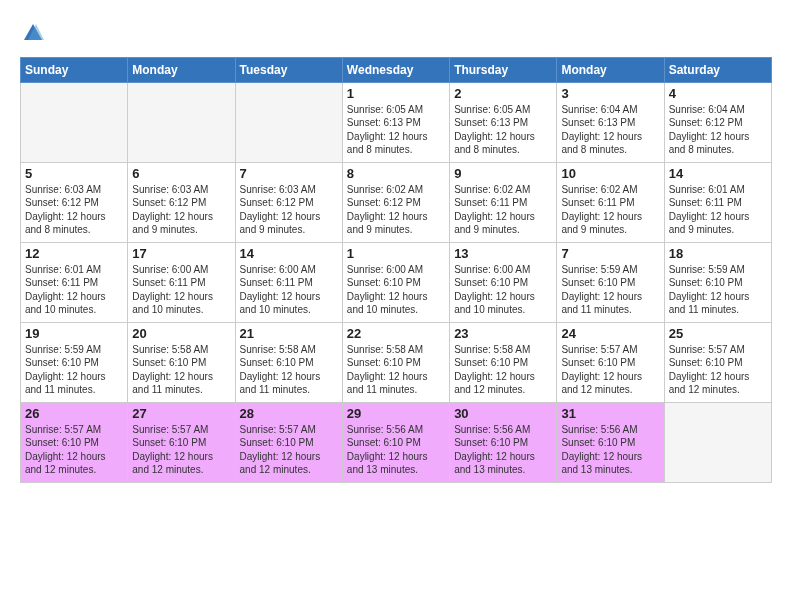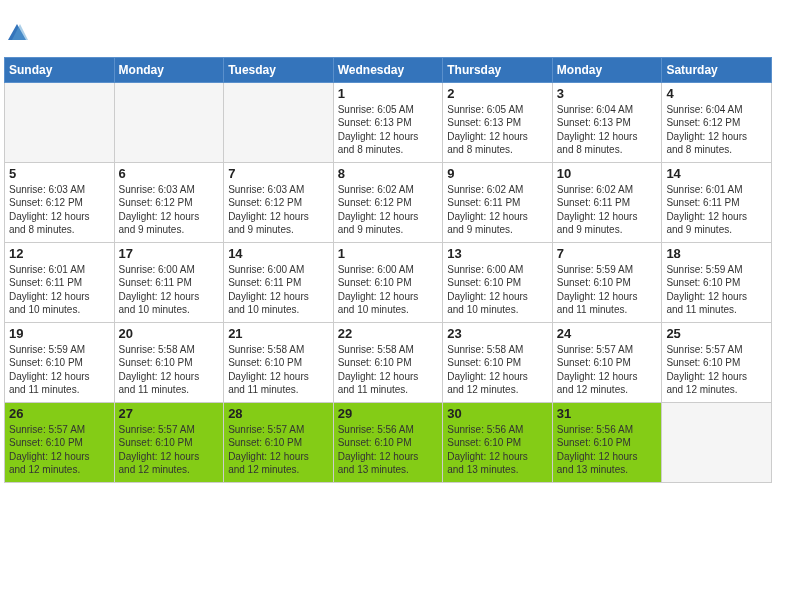--- a/index.html
+++ b/index.html
@@ -6,21 +6,21 @@
     body {
       font-family: Arial, sans-serif;
       background: #fff;
       width: 792px;
       height: 612px;
       overflow: hidden;
     }
     .page {
       width: 792px;
       height: 612px;
-      padding: 18px 20px 12px 4px;
+      padding: 18px 20px 12px 20px;
       background: #fff;
     }
     .header {
       display: flex;
       justify-content: space-between;
       align-items: flex-start;
       margin-bottom: 8px;
     }
     .logo {
       display: flex;
@@ -76,21 +76,21 @@
       height: 80px;
       background: #fff;
     }
     .calendar td.empty {
       background: #f5f5f5;
     }
     .calendar tr:last-child td {
       background: #f5f5f5;
     }
     .calendar tr:last-child td.has-data {
-      background: #84cc16;
+      background: #f0abfc;
     }
     .day-num {
       font-size: 13px;
       font-weight: bold;
       color: #222;
       display: block;
       margin-bottom: 2px;
     }
     .cell-text {
       font-size: 10px;

